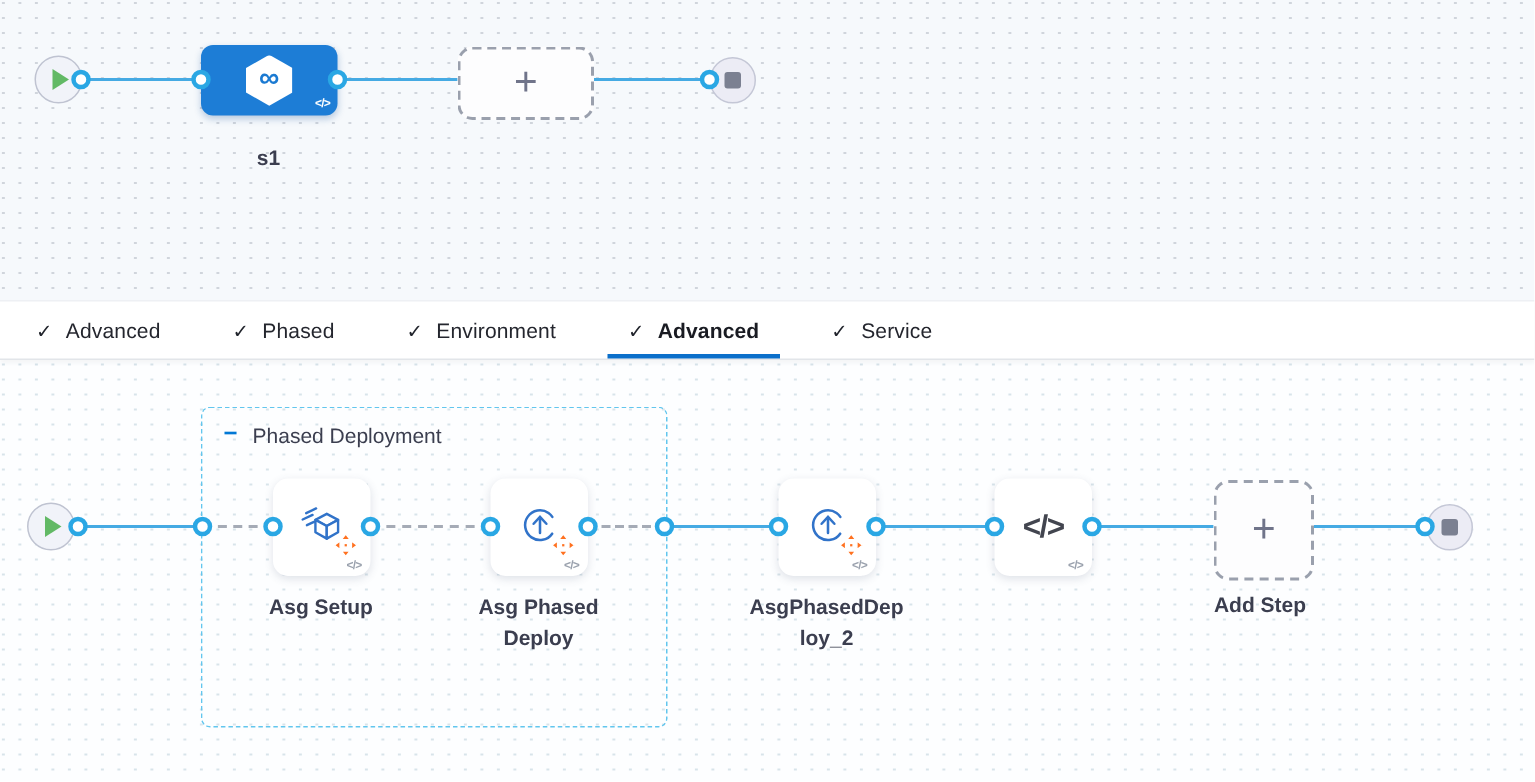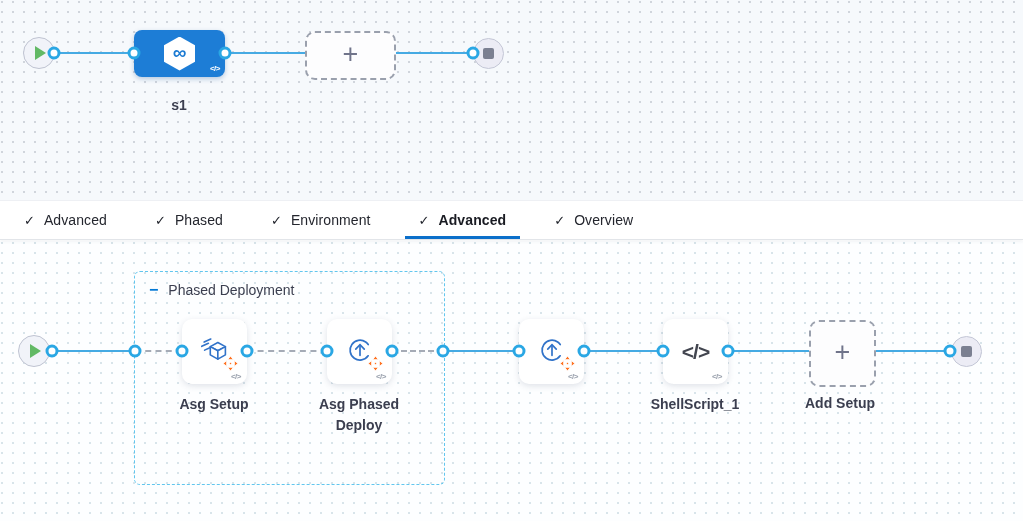--- a/index.html
+++ b/index.html
@@ -150,21 +150,21 @@
     <div class="tab">
       <span class="check">✓</span>
       <span class="tab-label">Environment</span>
     </div>
     <div class="tab active">
       <span class="check">✓</span>
       <span class="tab-label">Advanced</span>
     </div>
     <div class="tab">
       <span class="check">✓</span>
-      <span class="tab-label">Overview</span>
+      <span class="tab-label">Service</span>
     </div>
   </nav>
 
   <section class="exec-canvas">
 
     <div class="group-box" style="left:134px;top:30px;width:309px;height:212px">
       <div class="group-header">
         <span class="collapse">−</span>
         <span class="group-label">Phased Deployment</span>
       </div>
@@ -266,17 +266,17 @@
     <span class="port" style="left:392px;top:110px"></span>
     <span class="port" style="left:443px;top:110px"></span>
     <span class="port" style="left:519px;top:110px"></span>
     <span class="port" style="left:584px;top:110px"></span>
     <span class="port" style="left:663px;top:110px"></span>
     <span class="port" style="left:728px;top:110px"></span>
     <span class="port" style="left:950px;top:110px"></span>
 
     <div class="node-label" style="left:159px;top:153px;width:110px">Asg Setup</div>
     <div class="node-label" style="left:304px;top:153px;width:110px">Asg Phased Deploy</div>
-    <div class="node-label" style="left:640px;top:153px;width:110px">ShellScript_1</div>
-    <div class="node-label" style="left:785px;top:152px;width:110px">Add Setup</div>
+    <div class="node-label break-any" style="left:499px;top:153px;width:104px">AsgPhasedDeploy_2</div>
+    <div class="node-label" style="left:785px;top:152px;width:110px">Add Step</div>
   </section>
 
 </div>
 
 </body></html>

